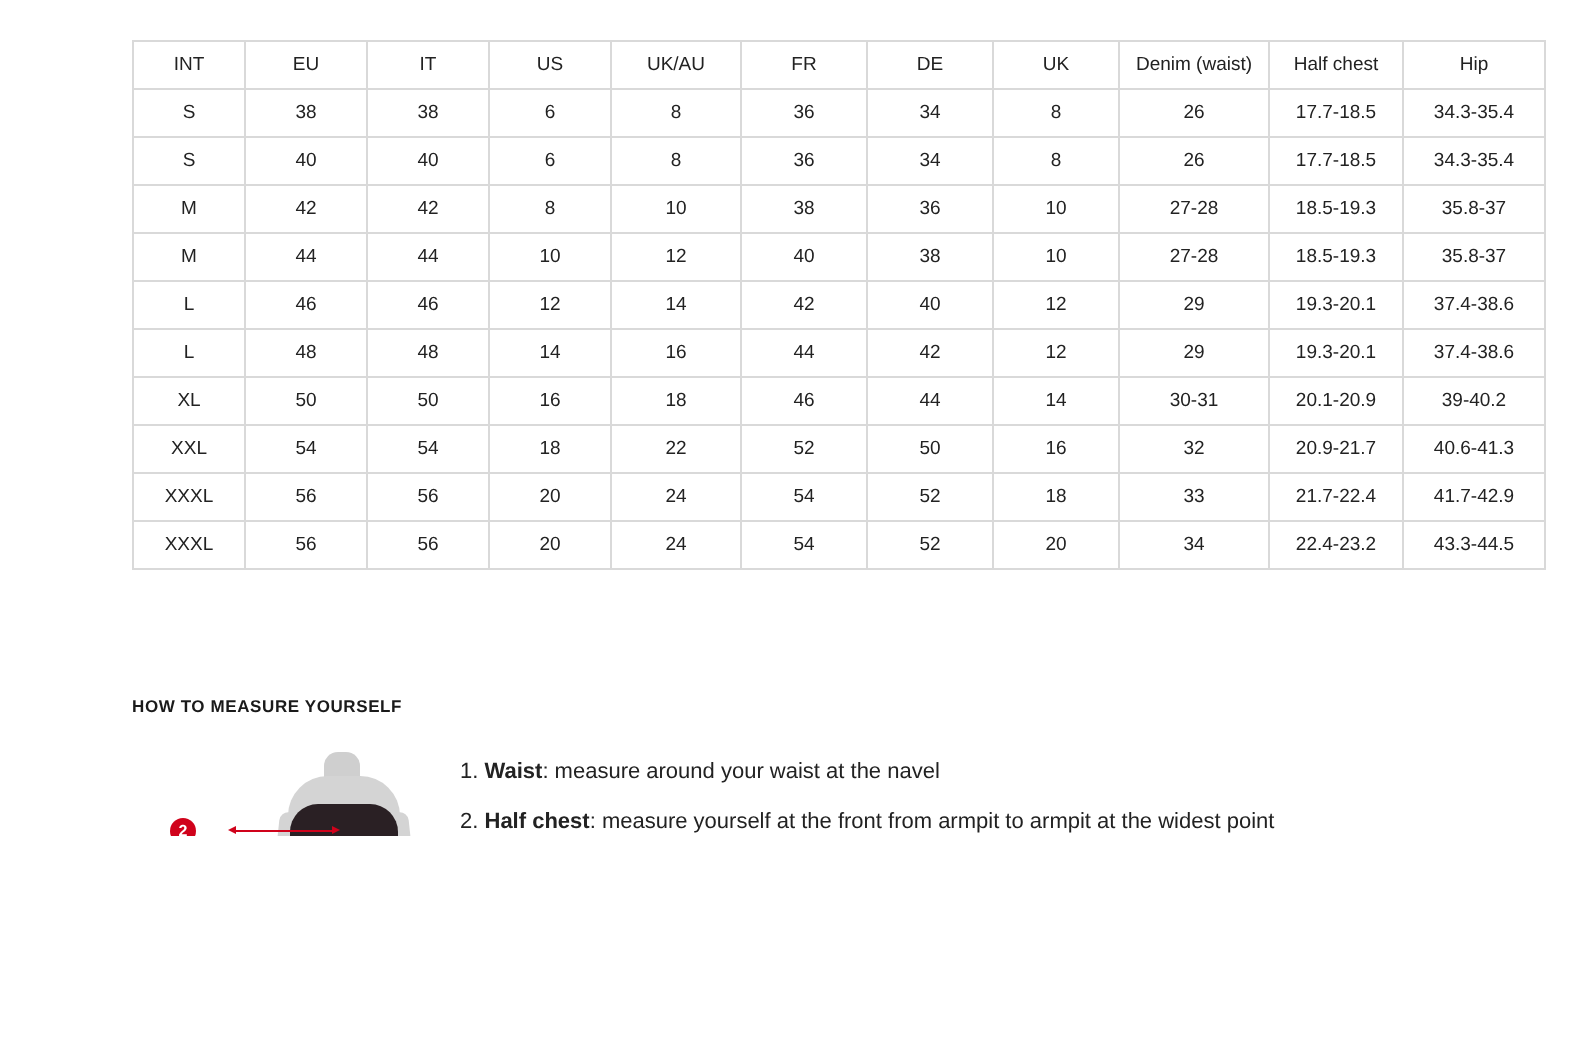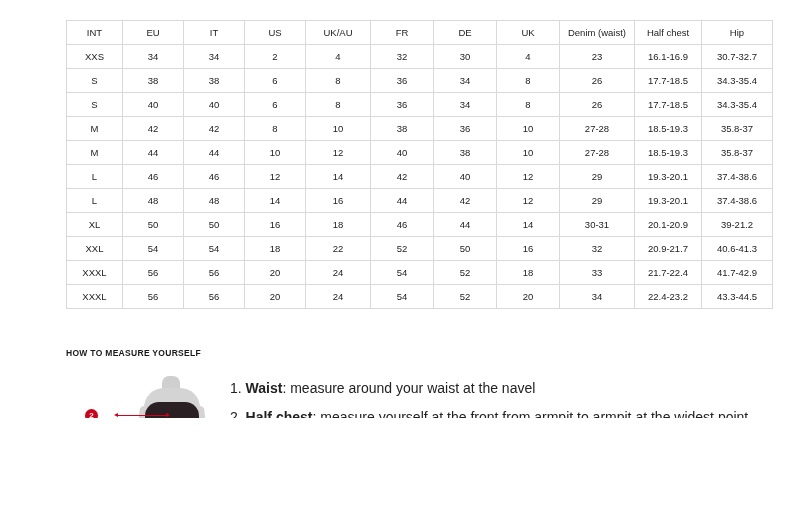--- a/index.html
+++ b/index.html
@@ -82,21 +82,21 @@
     height: 135px;
     margin-left: 18px;
     flex: 0 0 120px;
   }
   .instructions {
     margin-left: 26px;
     padding-top: 12px;
   }
   .instructions p {
     margin: 0 0 11px 0;
-    font-size: 14px;
+    font-size: 11px;
     line-height: 1.25;
     color: #222;
   }
   .instructions p b { font-weight: bold; }
 
   
   .torso {
     position: absolute;
     left: 30px;
     top: 8px;
@@ -254,33 +254,20 @@
           <th>FR</th>
           <th>DE</th>
           <th>UK</th>
           <th>Denim (waist)</th>
           <th>Half chest</th>
           <th>Hip</th>
         </tr>
       </thead>
       <tbody>
         <tr>
-          <td>XXS</td>
-          <td>34</td>
-          <td>34</td>
-          <td>2</td>
-          <td>4</td>
-          <td>32</td>
-          <td>30</td>
-          <td>4</td>
-          <td>23</td>
-          <td>16.1-16.9</td>
-          <td>30.7-32.7</td>
-        </tr>
-        <tr>
           <td>S</td>
           <td>38</td>
           <td>38</td>
           <td>6</td>
           <td>8</td>
           <td>36</td>
           <td>34</td>
           <td>8</td>
           <td>26</td>
           <td>17.7-18.5</td>
@@ -355,21 +342,21 @@
           <td>XL</td>
           <td>50</td>
           <td>50</td>
           <td>16</td>
           <td>18</td>
           <td>46</td>
           <td>44</td>
           <td>14</td>
           <td>30-31</td>
           <td>20.1-20.9</td>
-          <td>39-21.2</td>
+          <td>39-40.2</td>
         </tr>
         <tr>
           <td>XXL</td>
           <td>54</td>
           <td>54</td>
           <td>18</td>
           <td>22</td>
           <td>52</td>
           <td>50</td>
           <td>16</td>

